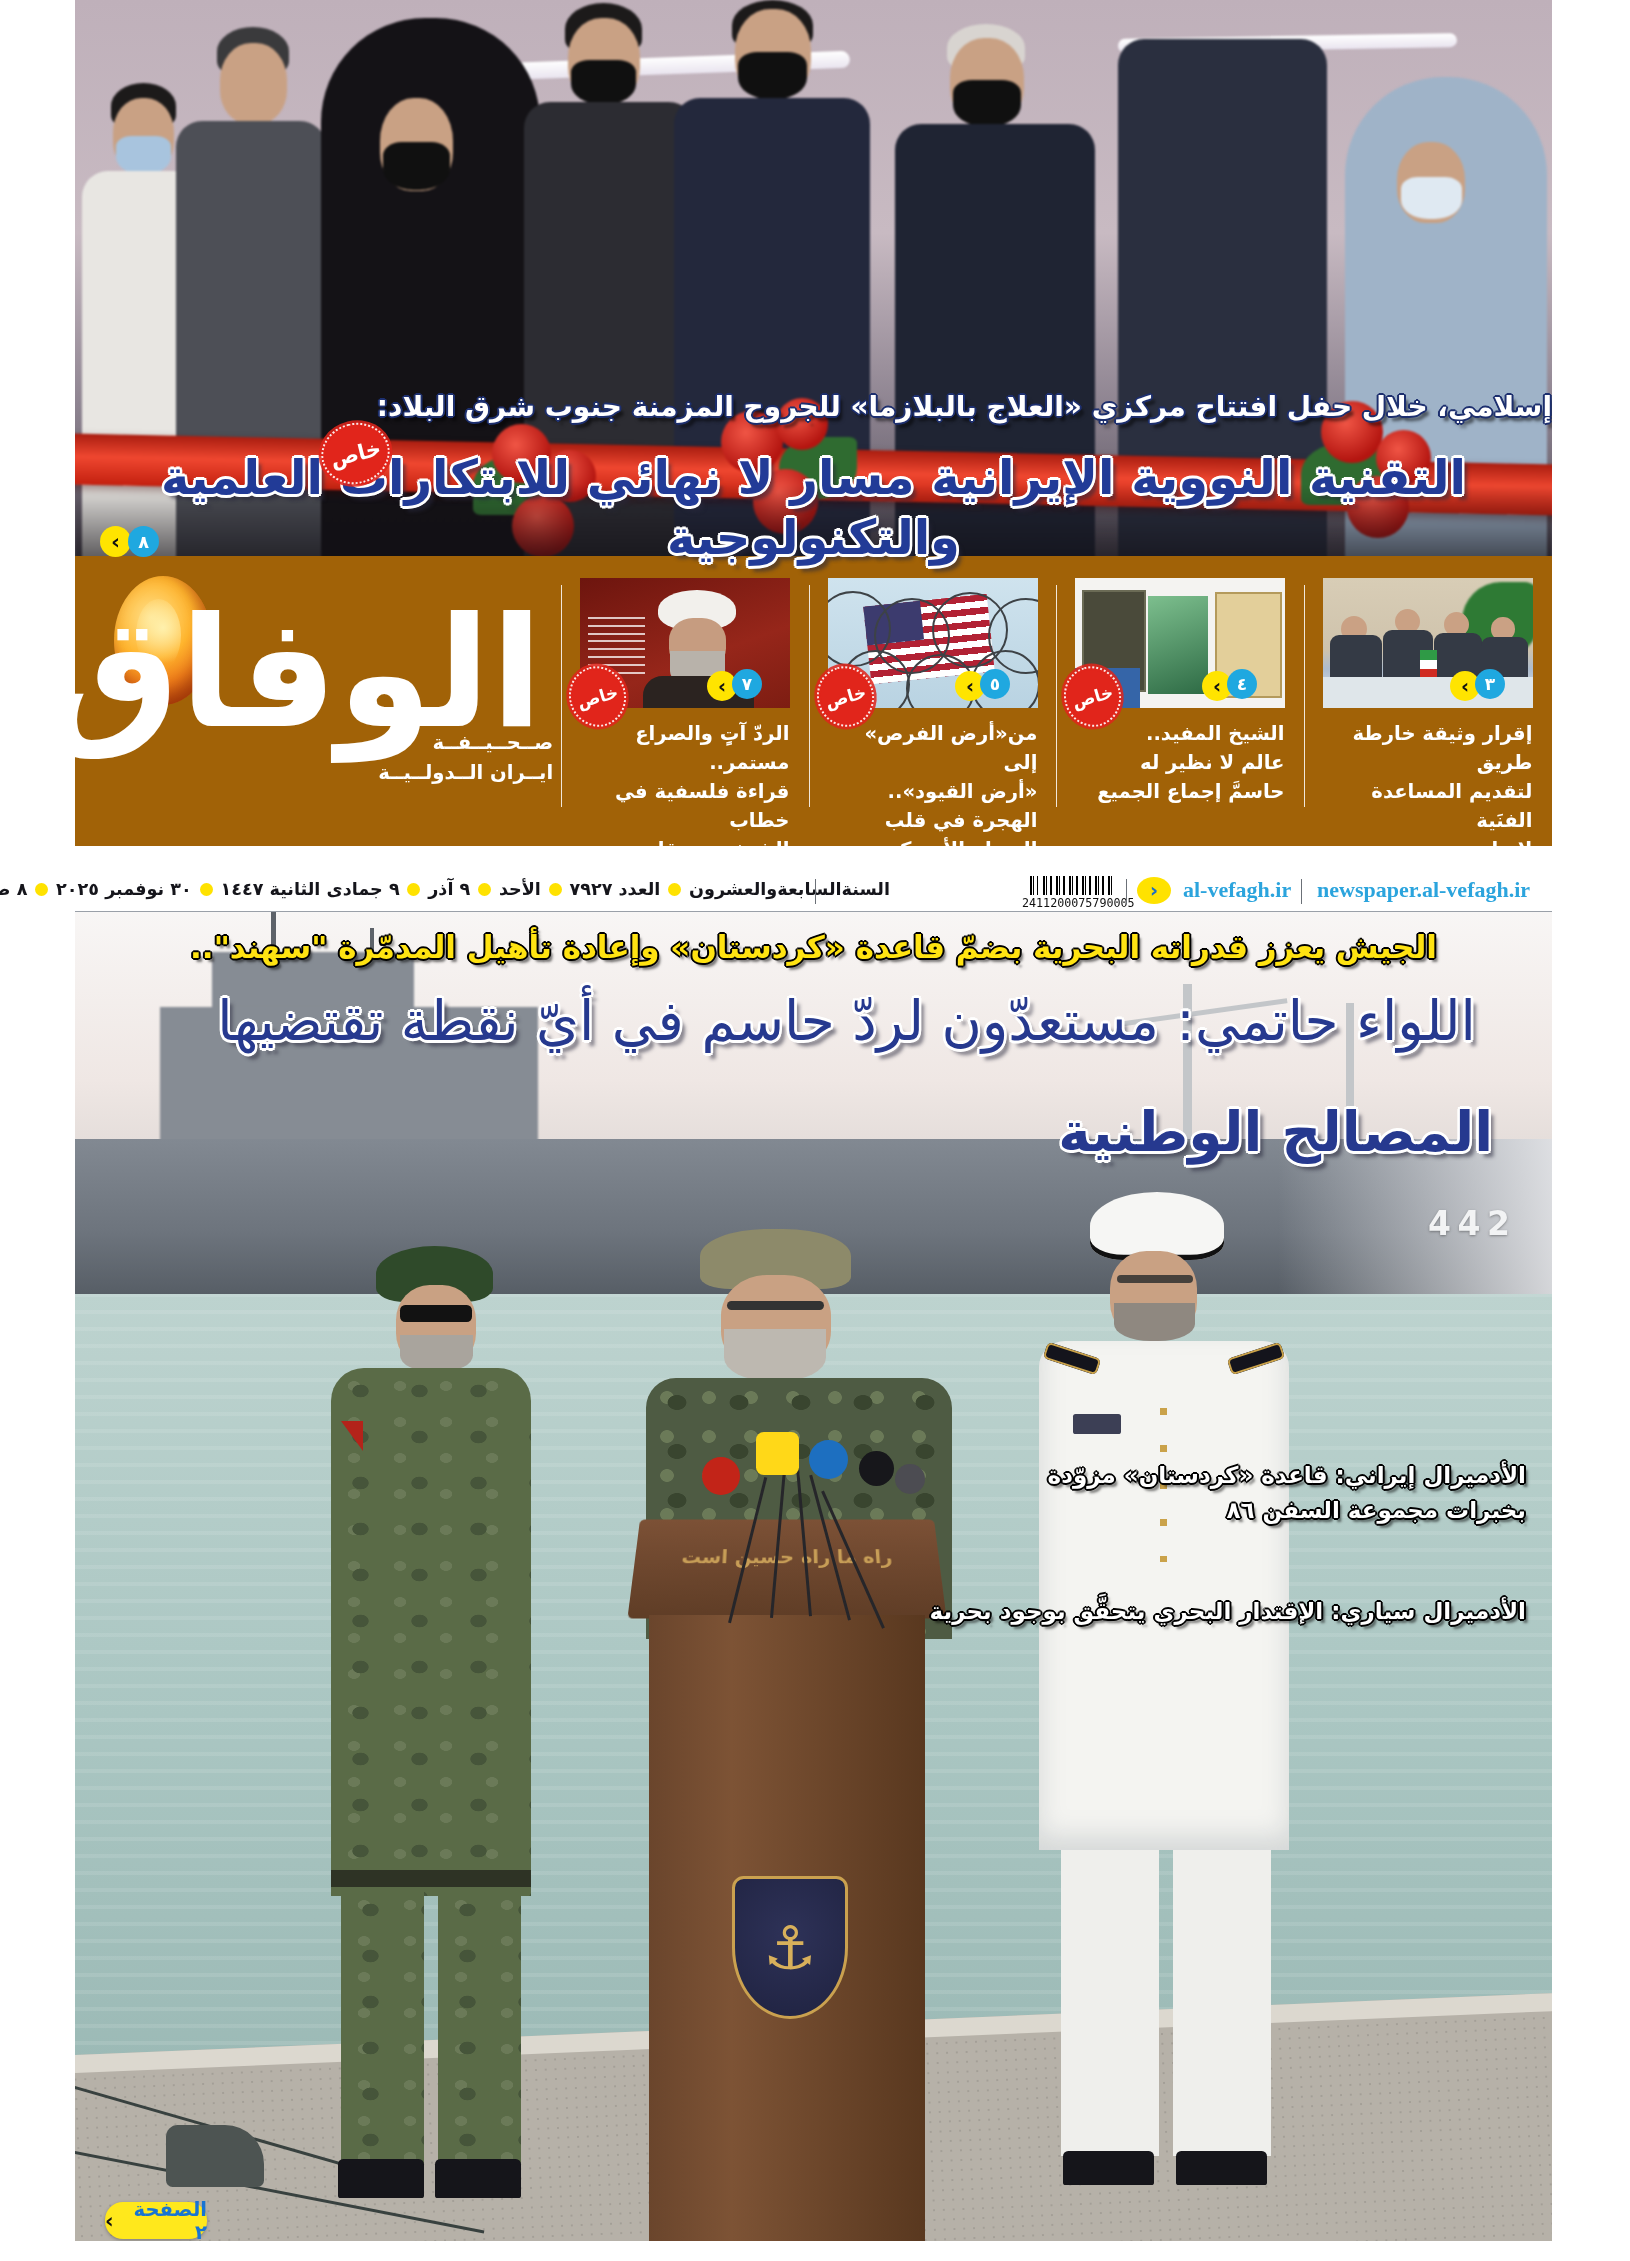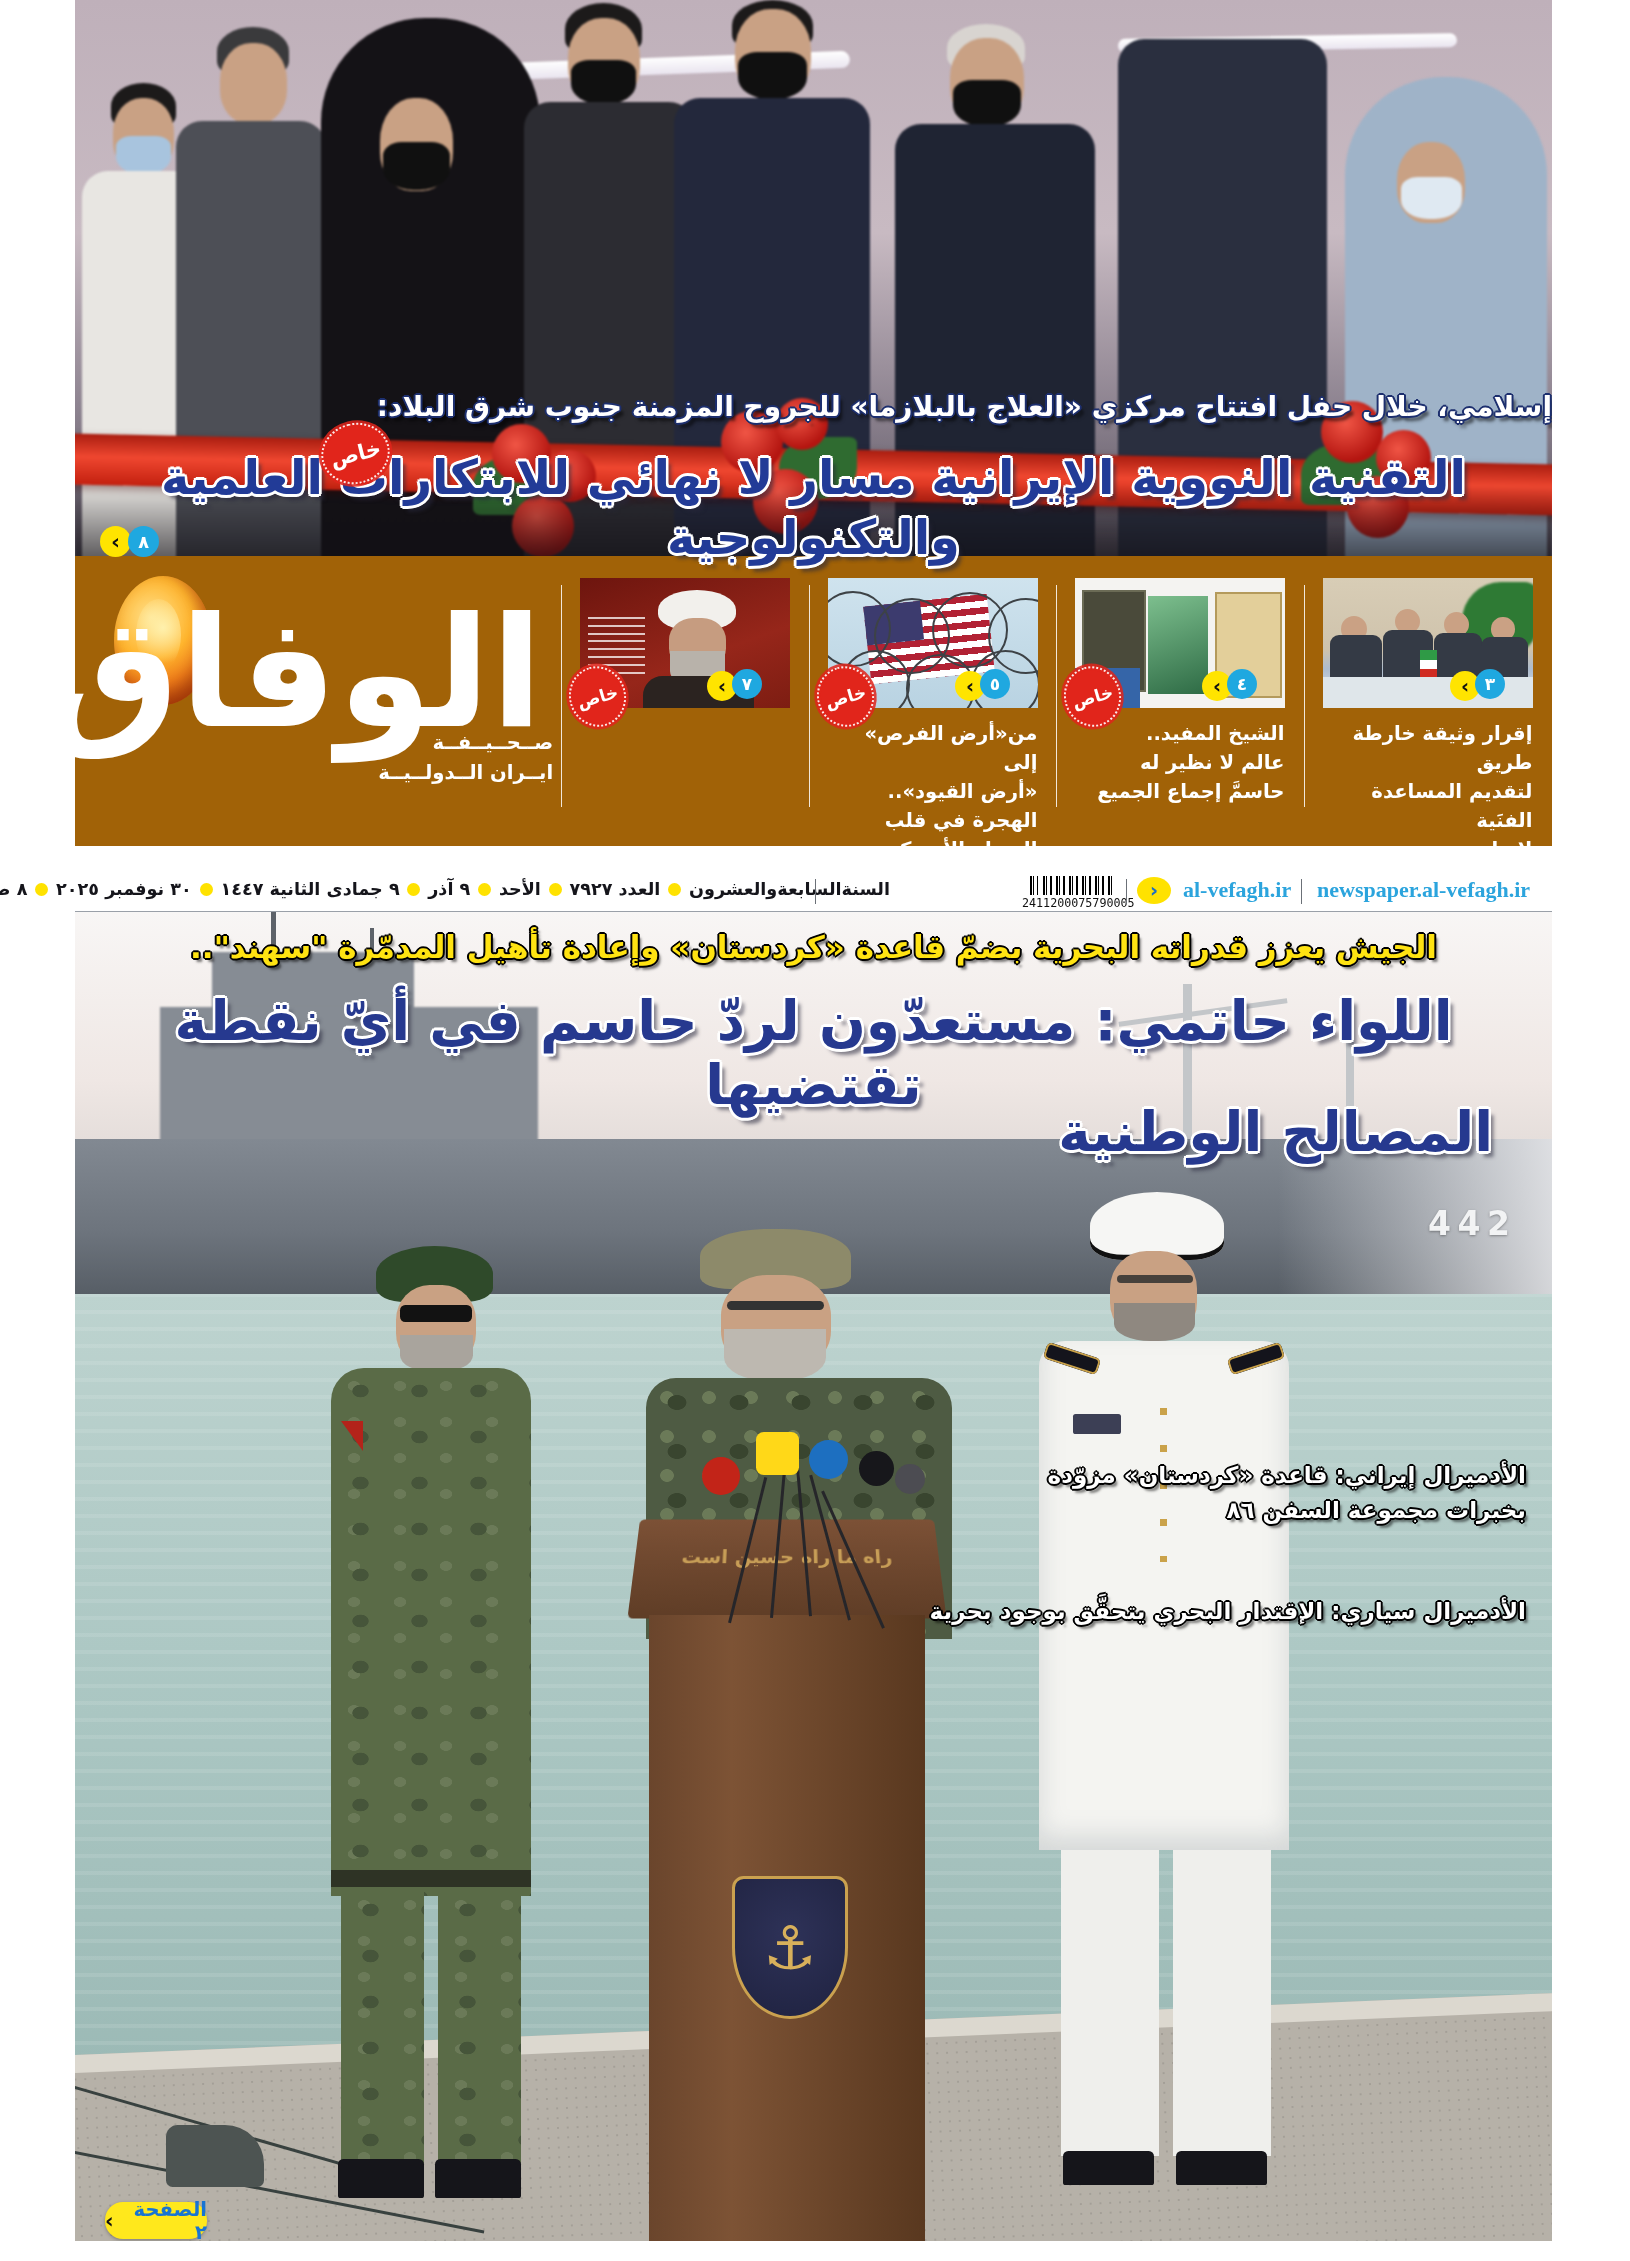--- a/index.html
+++ b/index.html
@@ -127,21 +127,21 @@
   .podium-top{position:absolute;left:559px;top:603px;width:306px;height:104px;background:linear-gradient(180deg,#7c5136,#5f3d26);transform:perspective(391px) rotateX(18deg);border-radius:5.2px;z-index:7;}
   .podium-inscription{position:absolute;left:0;top:30px;width:100%;text-align:center;font-size:19.6px;font-weight:bold;color:#d7ad5e;opacity:.85;}
   .podium-body{position:absolute;left:574px;top:703px;width:276px;height:626px;background:linear-gradient(90deg,#6a452c,#7d5335 30%,#59381f);z-index:7;}
   .podium-emblem{position:absolute;left:83px;top:261px;width:110px;height:137px;border-radius:11.7px 11.7px 50% 50%;background:radial-gradient(circle at 50% 40%,#2e3258,#1f2240);border:3.3px solid #caa14f;display:flex;align-items:center;justify-content:center;font-size:60px;color:#d8b05b;}
   .gneck{position:absolute;width:3.3px;height:150px;background:#26262a;transform-origin:bottom center;z-index:8;}
   .wind{position:absolute;border-radius:50%;z-index:9;}
   .wind.cube{border-radius:7.8px;}
 
   
   .main-kicker{position:absolute;left:0;top:17px;width:100%;text-align:center;font-size:31px;font-weight:bold;color:#ffe312;z-index:10;direction:rtl;}
-  .main-headline1{position:absolute;left:0;top:77px;width:100%;text-align:center;font-size:55px;font-weight:bold;color:#26398f;z-index:10;direction:rtl;}
+  .main-headline1{position:absolute;left:0;top:77px;width:100%;text-align:center;font-size:55px;font-weight:normal;color:#26398f;z-index:10;direction:rtl;padding-left:33px;}
   .main-headline2{position:absolute;right:59px;top:188px;text-align:right;font-size:55px;font-weight:bold;color:#26398f;z-index:10;direction:rtl;}
   .subhead{position:absolute;right:26px;text-align:right;direction:rtl;font-size:23px;line-height:35px;font-weight:bold;color:#fff;z-index:10;}
   .sub1{top:546px;}
   .sub2{top:682px;}
   .page-badge{position:absolute;left:30px;top:1290px;width:102px;height:37px;border-radius:18px;background:#ffe81c;display:flex;align-items:center;justify-content:center;gap:9px;z-index:11;box-shadow:0 1.3px 3.9px rgba(0,0,0,.3);}
   .page-badge .arr{font-size:21px;font-weight:bold;color:#111;}
   .page-badge .txt{font-size:19.6px;font-weight:bold;color:#1874d2;direction:rtl;}
 </style>
 </head>
 <body>
@@ -298,20 +298,25 @@
         <div class="turban"></div>
           <div class="face"></div>
           <div class="beard"></div>
           <div class="robe"></div>
       </div>
       <div class="circle c-yellow t-circle t-arrow">‹</div>
       <div class="circle c-blue t-circle t-num">٧</div>
       <div class="stamp stamp-small">
         <span>خاص</span>
       </div>
+      <div class="thumb-caption">
+        <div>الردّ آتٍ والصراع مستمر..</div>
+        <div>قراءة فلسفية في خطاب</div>
+        <div>الشيخ نعيم قاسم</div>
+      </div>
     </div>
   </div>
 
   <div class="infobar">
     <div class="meta" id="meta-row"><span>السنةالسابعةوالعشرون</span><span class="dot"></span><span>العدد ٧٩٢٧</span><span class="dot"></span><span>الأحد</span><span class="dot"></span><span>٩ آذر</span><span class="dot"></span><span>٩ جمادى الثانية ١٤٤٧</span><span class="dot"></span><span>٣٠ نوفمبر ٢٠٢٥</span><span class="dot"></span><span>٨ صفحات</span></div>
     <div class="vdiv" style="left:740px;"></div>
     <div class="barcode"></div>
     <div class="barcode-num">2411200075790005</div>
     <div class="vdiv" style="left:1051px;"></div>
     <div class="site-arrow">›</div>

